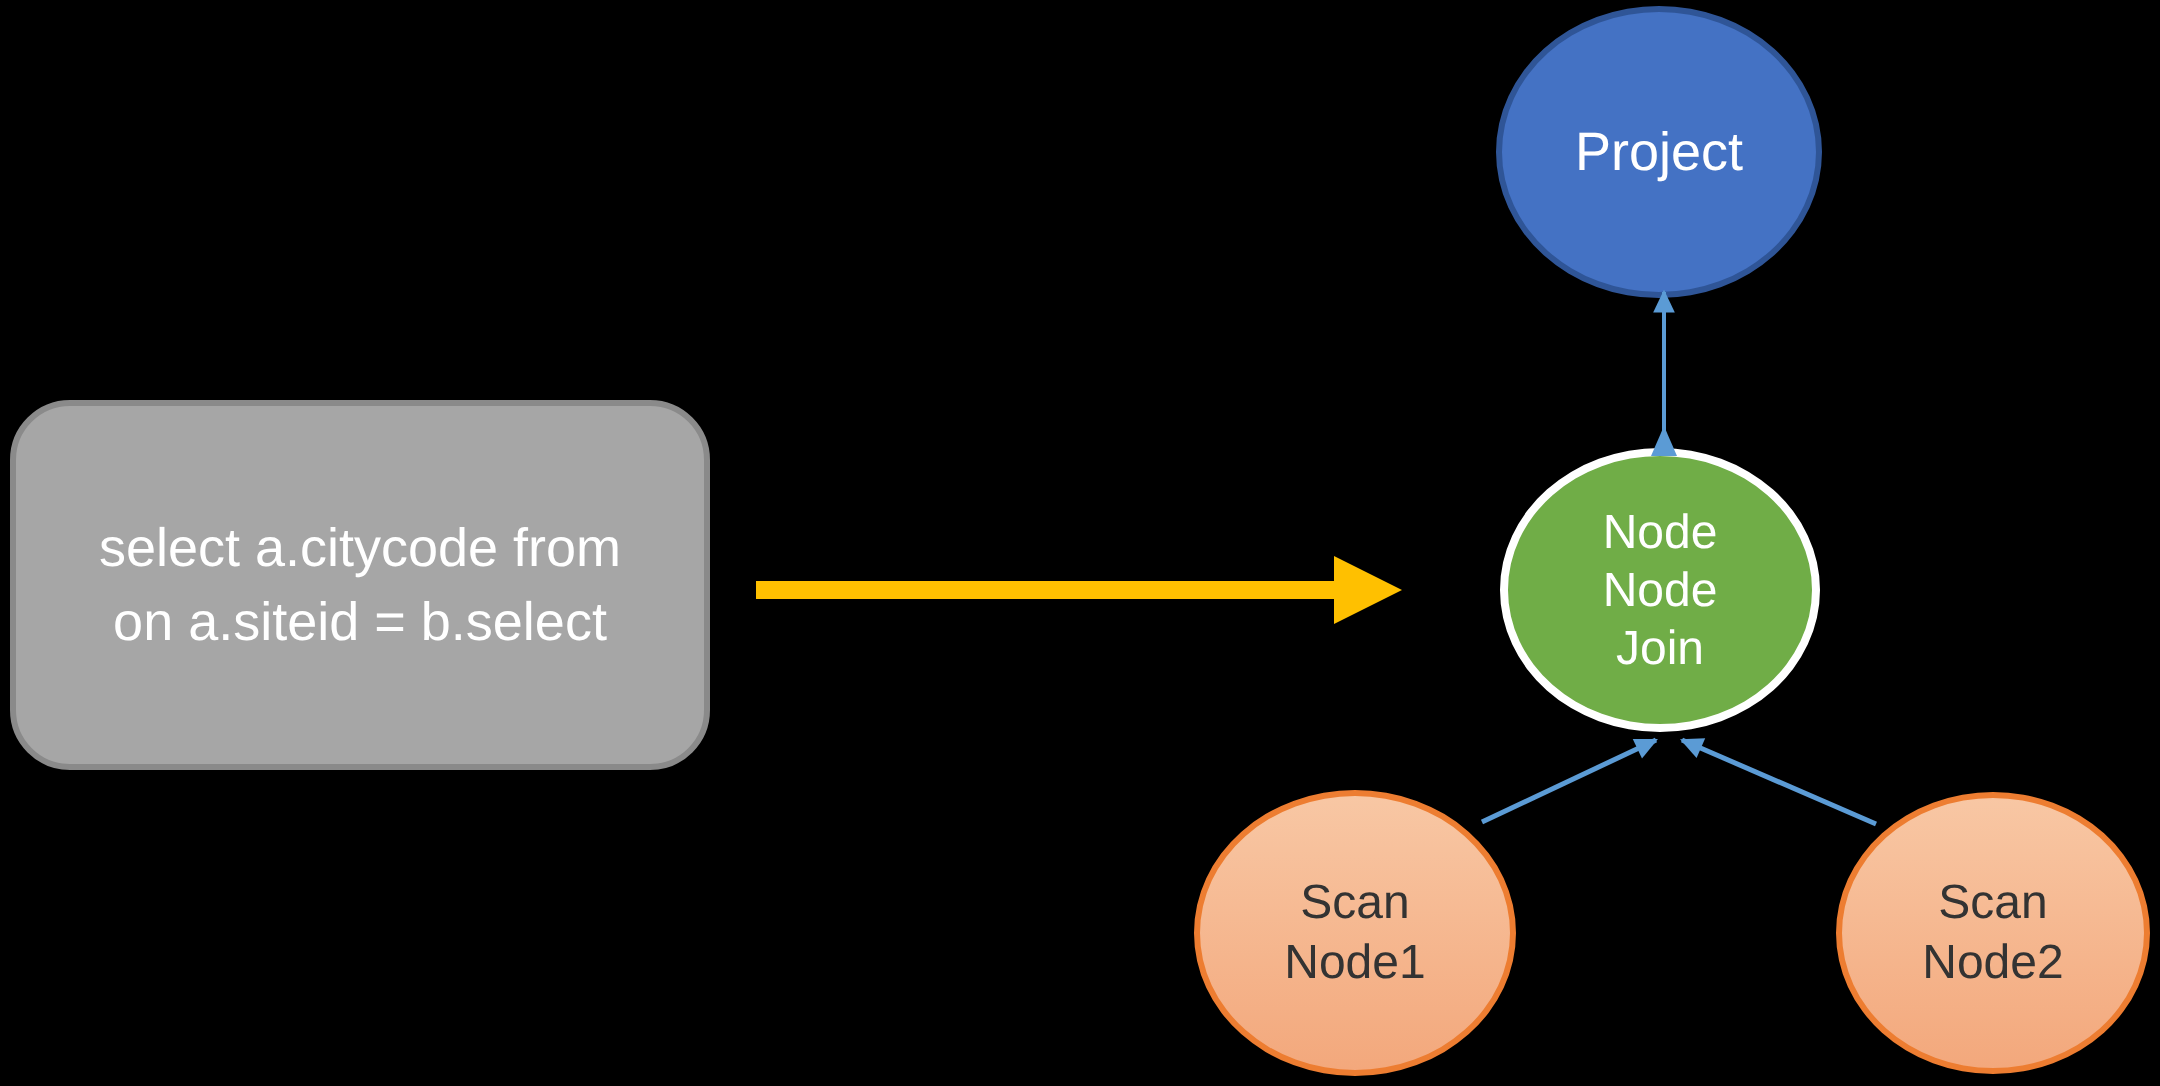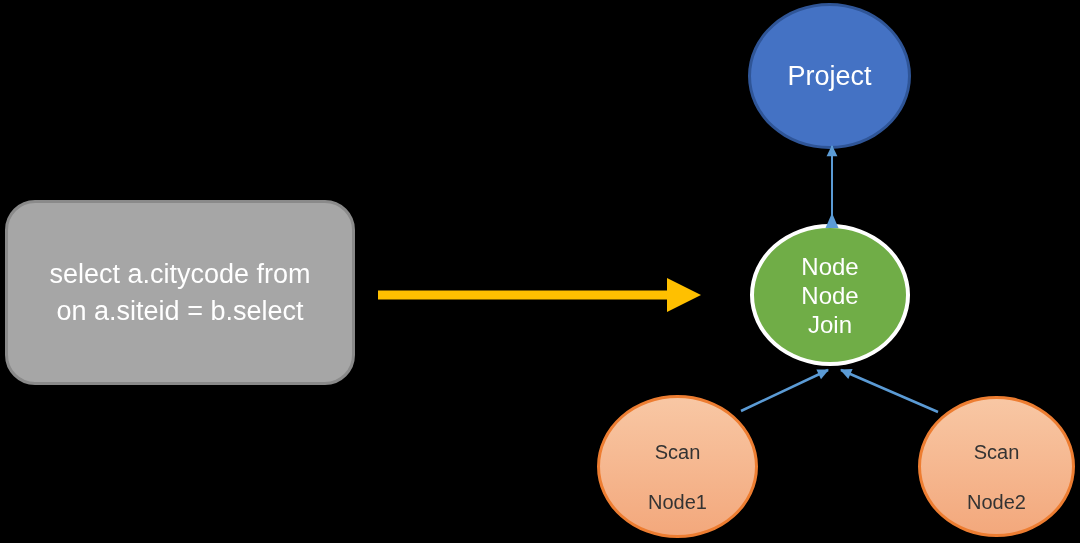--- a/index.html
+++ b/index.html
@@ -20,21 +20,21 @@
     text-align:left; z-index:1;
   }
   .node-project  { left:748px; top:3px;   width:163px; height:146px; background:#4472C4; border:3px solid #2F5597; }
   .node-project span { color:#FFFFFF; font-size:27px; }
   .node-hashjoin { left:750px; top:224px; width:160px; height:142px; background:#70AD47; border:4px solid #FFFFFF; }
   .node-hashjoin span { color:#FFFFFF; font-size:24px; line-height:29px; }
   .node-scan1 { left:597px; top:395px; width:161px; height:143px;
     background:linear-gradient(180deg,#F8C7A4 0%,#F3A87C 100%); border:3px solid #ED7D31; }
   .node-scan2 { left:918px; top:396px; width:157px; height:141px;
     background:linear-gradient(180deg,#F8C7A4 0%,#F3A87C 100%); border:3px solid #ED7D31; }
-  .node-scan1 span, .node-scan2 span { color:#333333; font-size:20px; line-height:30px;margin-top:20px; }
+  .node-scan1 span, .node-scan2 span { color:#333333; font-size:24px; line-height:30px; }
   svg.overlay { position:absolute; left:0; top:0; z-index:5; pointer-events:none; }
 </style>
 </head>
 <body>
 
 <div class="canvas">
 
   <div class="sqlbox">
     <span>select a.citycode from</span>
     <span>on a.siteid = b.select</span>

